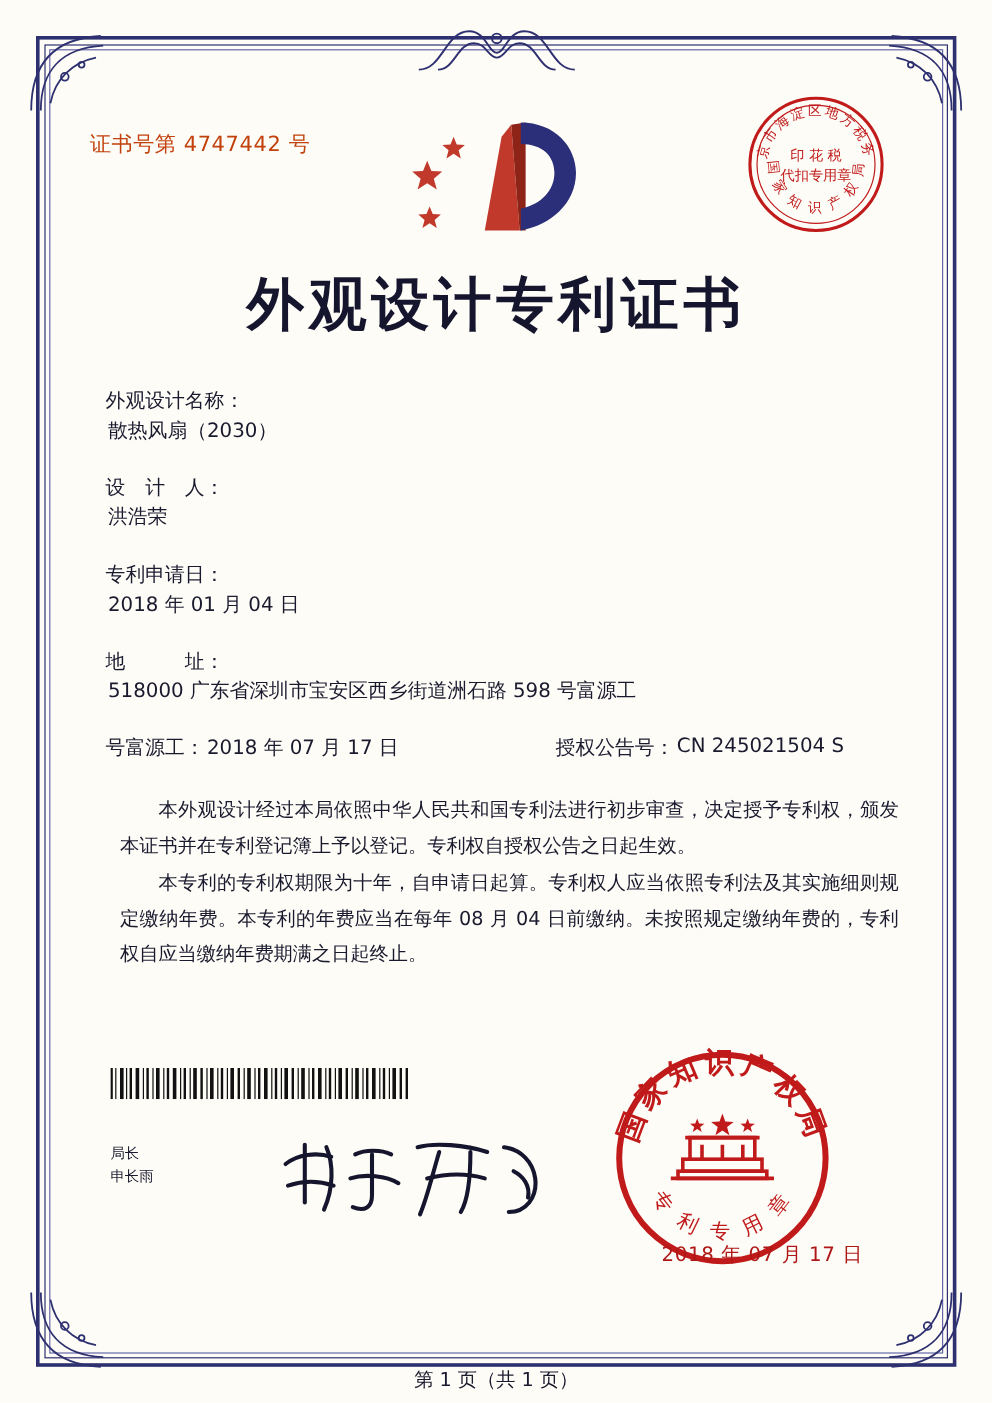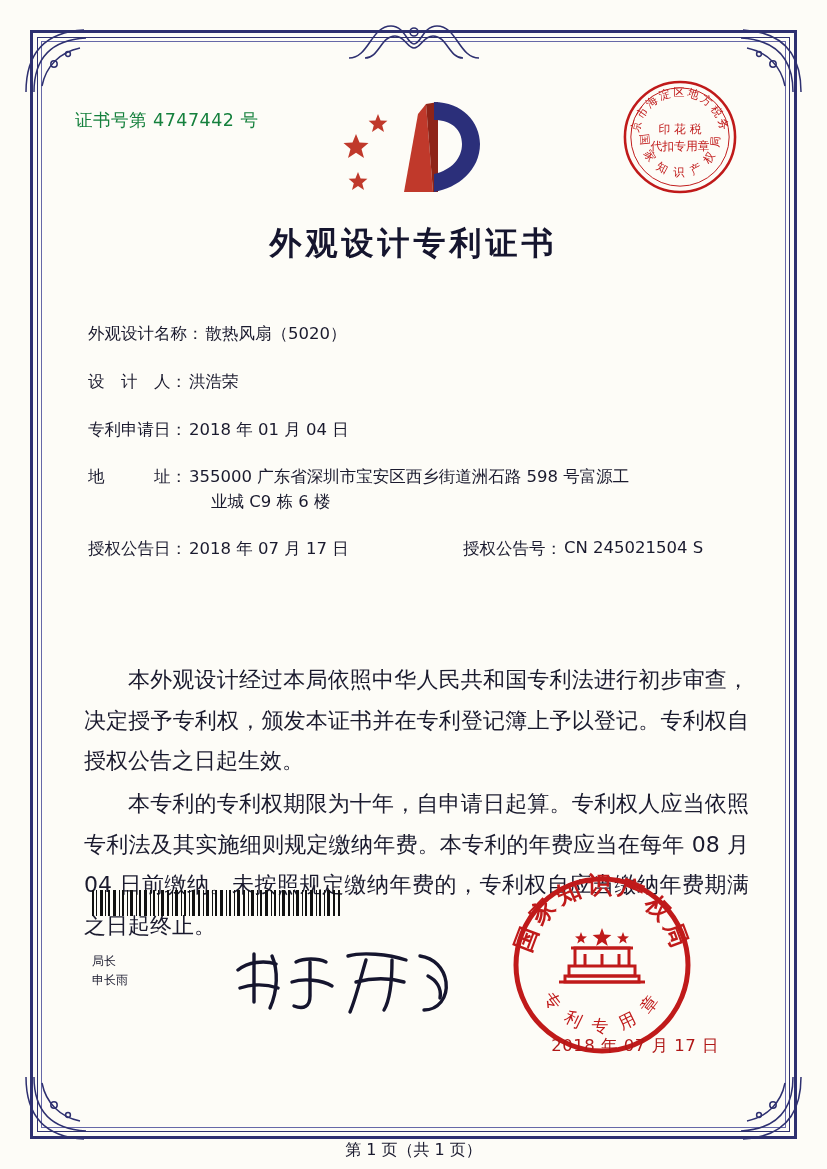--- a/index.html
+++ b/index.html
@@ -61,21 +61,21 @@
   .content {
     position: absolute;
     left: 70px; right: 70px; top: 60px; bottom: 60px;
   }
   .cert-no {
     position: absolute;
     left: 5px;
     top: 48px;
     font-size: 17.5px;
     letter-spacing: 0.5px;
-    color: #15803d;
+    color: #c2410c;
     font-family: "DejaVu Sans", sans-serif;
   }
   .logo {
     position: absolute;
     left: 50%;
     transform: translateX(-50%);
     top: 28px;
     width: 160px;
     height: 110px;
   }
@@ -84,39 +84,40 @@
     right: 18px;
     top: 18px;
     width: 118px;
     height: 118px;
   }
   .title {
     position: absolute;
     left: 0; right: 0;
     top: 162px;
     text-align: center;
-    font-size: 32px;
+    font-size: 48px;
     font-weight: bold;
     letter-spacing: 4px;
     font-family: "DejaVu Sans", sans-serif;
     color: #15152e;
   }
   .fields {
     position: absolute;
     left: 18px;
     right: 10px;
     top: 262px;
     font-size: 16.5px;
     font-family: "DejaVu Sans", sans-serif;
   }
   .field-row {
     display: flex;
     align-items: flex-start;
     margin-bottom: 23px;
     line-height: 1.5;
+    flex-direction: column;
   }
   .field-label {
     white-space: pre;
     flex: 0 0 auto;
   }
   .field-value {
     flex: 1 1 auto;
     padding-left: 2px;
   }
   .field-value .second-line {
@@ -125,24 +126,24 @@
   }
   .row-two-col {
     display: flex;
     margin-bottom: 10px;
   }
   .row-two-col .col-a { width: 375px; display: flex; }
   .row-two-col .col-b { display: flex; }
 
   .paragraphs {
     position: absolute;
-    left: 14px;
+    left: 30px;
     right: 8px;
     top: 600px;
-    font-size: 22px;
+    font-size: 16px;
     line-height: 1.85;
     font-family: "DejaVu Sans", sans-serif;
     text-align: justify;
   }
   .paragraphs p {
     margin: 0 0 2px 0;
     text-indent: 2em;
   }
   .barcode {
     position: absolute;
@@ -276,46 +277,45 @@
       <text x="60" y="56" font-size="12" fill="#c01a1a" text-anchor="middle" font-family="DejaVu Sans, sans-serif">印 花 税</text>
       <text x="60" y="73" font-size="12" fill="#c01a1a" text-anchor="middle" font-family="DejaVu Sans, sans-serif">代扣专用章</text>
     </svg>
 
     <div class="title">外观设计专利证书</div>
 
     <div class="fields">
 
       <div class="field-row">
         <span class="field-label">外观设计名称：</span>
-        <span class="field-value">散热风扇（5020）</span>
+        <span class="field-value">散热风扇（2030）</span>
       </div>
 
       <div class="field-row">
         <span class="field-label">设　计　人：</span>
         <span class="field-value">洪浩荣</span>
       </div>
 
 
       <div class="field-row">
         <span class="field-label">专利申请日：</span>
         <span class="field-value">2018 年 01 月 04 日</span>
       </div>
 
 
       <div class="field-row">
         <span class="field-label">地　　　址：</span>
         <span class="field-value">
-          <span>355000 广东省深圳市宝安区西乡街道洲石路 598 号富源工</span>
-          <span class="second-line">业城 C9 栋 6 楼</span>
+          <span>518000 广东省深圳市宝安区西乡街道洲石路 598 号富源工</span>
         </span>
       </div>
 
       <div class="row-two-col">
         <div class="col-a">
-          <span class="field-label">授权公告日：</span>
+          <span class="field-label">号富源工：</span>
           <span class="field-value">2018 年 07 月 17 日</span>
         </div>
         <div class="col-b">
           <span class="field-label">授权公告号：</span>
           <span class="field-value">CN 245021504 S</span>
         </div>
       </div>
 
     </div>
 

